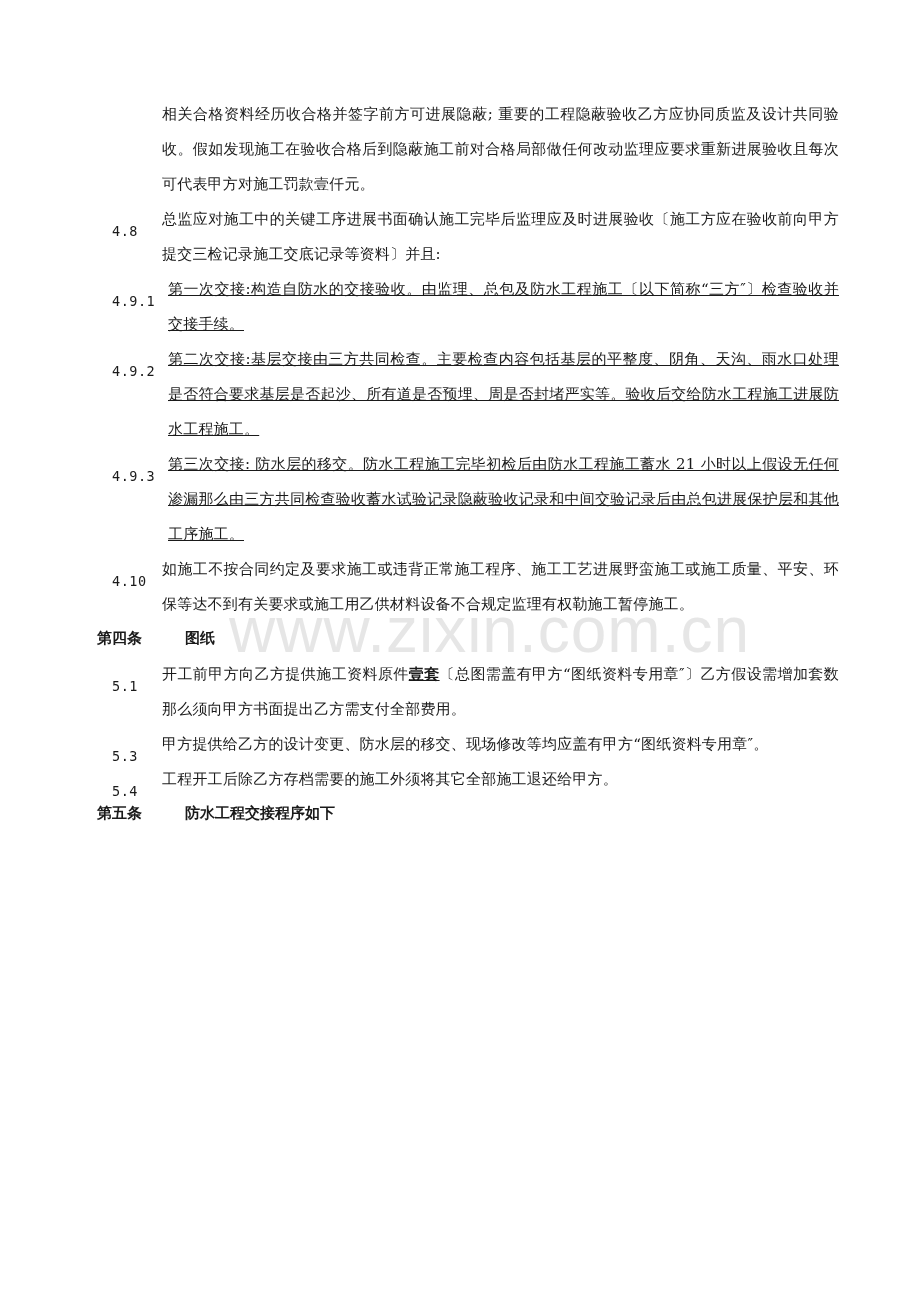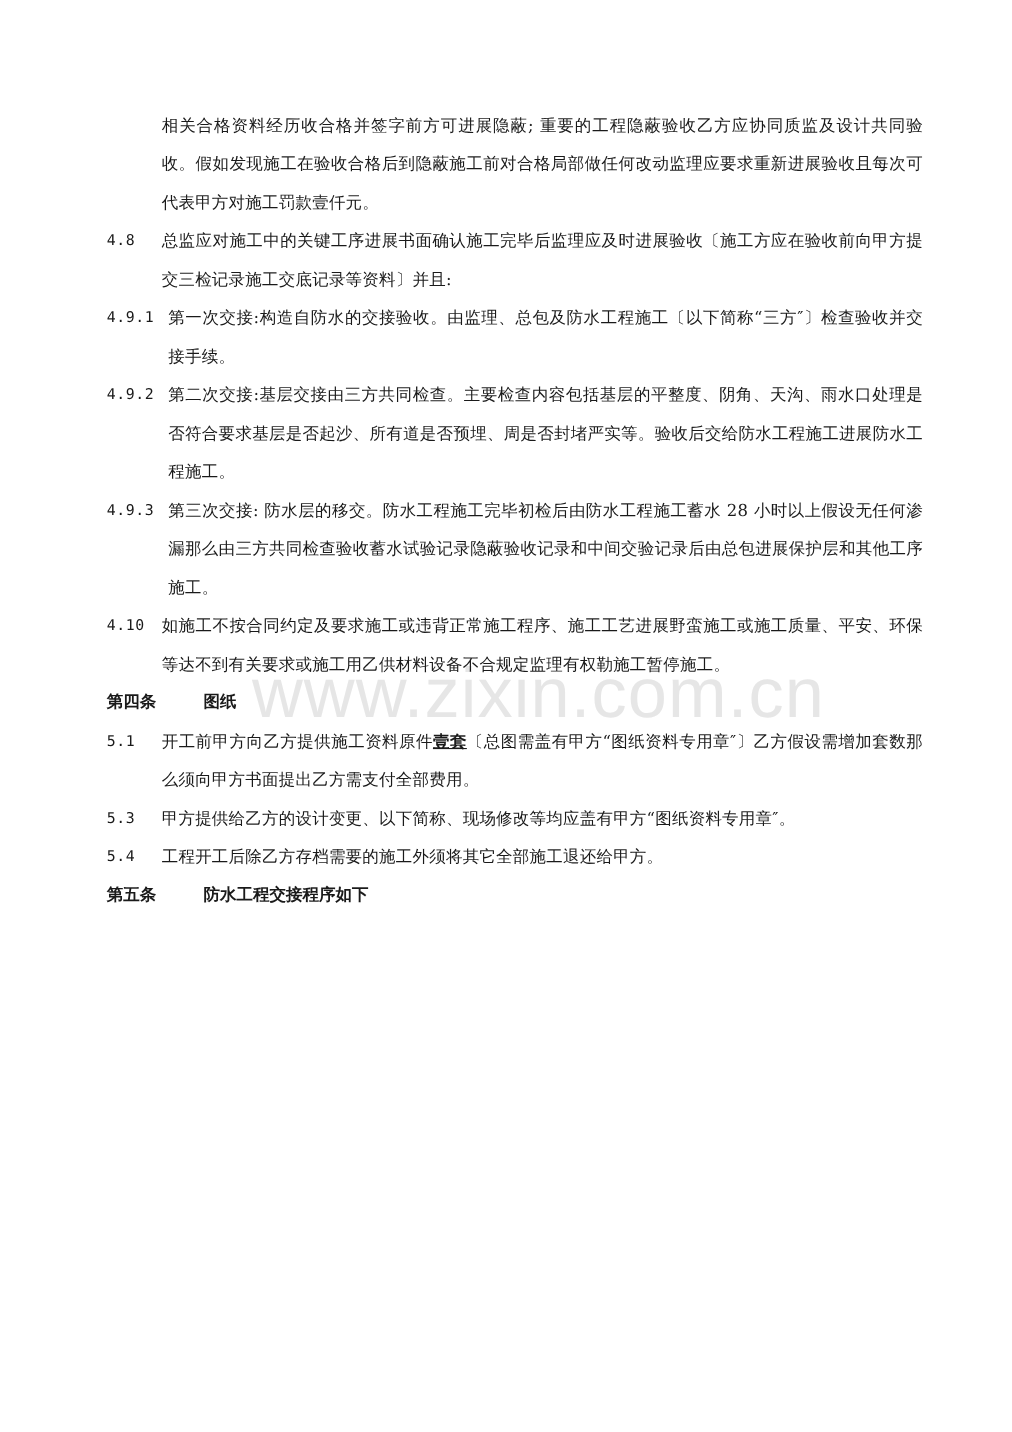--- a/index.html
+++ b/index.html
@@ -27,34 +27,35 @@
       left: 97px;
       top: 97px;
       width: 742px;
     }
     .para {
       position: relative;
       font-size: 15px;
       line-height: 35px;
       letter-spacing: 0.2px;
       text-align: justify;
+      margin-left: 15px;
     }
     .para .num {
       position: absolute;
       left: 0;
-      top: 0;
+      top: 12px;
       font-family: "DejaVu Sans Mono", "Liberation Mono", monospace;
       font-size: 13.5px;
       letter-spacing: 0.5px;
     }
     .para .body {
       display: block;
       padding-left: 50px;
     }
-    .para.sub .body { padding-left: 56px; }
+    .para.sub .body { padding-left: 56px; text-decoration: underline; }
     .para.ten .body { padding-left: 50px; }
     .para.cont .body { padding-left: 50px; }
     .heading {
       font-family: Liberation Mono, monospace;
       font-weight: bold;
       font-size: 15px;
       line-height: 35px;
       display: flex;
     }
     .heading .h-num { width: 88px; }
@@ -96,21 +97,21 @@
       <span class="body">第一次交接:构造自防水的交接验收。由监理、总包及防水工程施工〔以下简称“三方″〕检查验收并交接手续。</span>
     </div>
 
     <div class="para sub">
       <span class="num">4.9.2</span>
       <span class="body">第二次交接:基层交接由三方共同检查。主要检查内容包括基层的平整度、阴角、天沟、雨水口处理是否符合要求基层是否起沙、所有道是否预埋、周是否封堵严实等。验收后交给防水工程施工进展防水工程施工。</span>
     </div>
 
     <div class="para sub">
       <span class="num">4.9.3</span>
-      <span class="body">第三次交接: 防水层的移交。防水工程施工完毕初检后由防水工程施工蓄水 28 小时以上假设无任何渗漏那么由三方共同检查验收蓄水试验记录隐蔽验收记录和中间交验记录后由总包进展保护层和其他工序施工。</span>
+      <span class="body">第三次交接: 防水层的移交。防水工程施工完毕初检后由防水工程施工蓄水 21 小时以上假设无任何渗漏那么由三方共同检查验收蓄水试验记录隐蔽验收记录和中间交验记录后由总包进展保护层和其他工序施工。</span>
     </div>
 
 
     <div class="para ten">
       <span class="num">4.10</span>
       <span class="body">如施工不按合同约定及要求施工或违背正常施工程序、施工工艺进展野蛮施工或施工质量、平安、环保等达不到有关要求或施工用乙供材料设备不合规定监理有权勒施工暂停施工。</span>
     </div>
 
     <div class="heading">
       <span class="h-num">第四条</span>
@@ -118,21 +119,21 @@
     </div>
 
     <div class="para">
       <span class="num">5.1</span>
       <span class="body"><span>开工前甲方向乙方提供施工资料原件</span><span class="u">壹套</span><span>〔总图需盖有甲方“图纸资料专用章″〕乙方假设需增加套数那么须向甲方书面提出乙方需支付全部费用。</span></span>
     </div>
 
 
     <div class="para">
       <span class="num">5.3</span>
-      <span class="body">甲方提供给乙方的设计变更、以下简称、现场修改等均应盖有甲方“图纸资料专用章″。</span>
+      <span class="body">甲方提供给乙方的设计变更、防水层的移交、现场修改等均应盖有甲方“图纸资料专用章″。</span>
     </div>
 
     <div class="para">
       <span class="num">5.4</span>
       <span class="body">工程开工后除乙方存档需要的施工外须将其它全部施工退还给甲方。</span>
     </div>
 
     <div class="heading">
       <span class="h-num">第五条</span>
       <span>防水工程交接程序如下</span>

